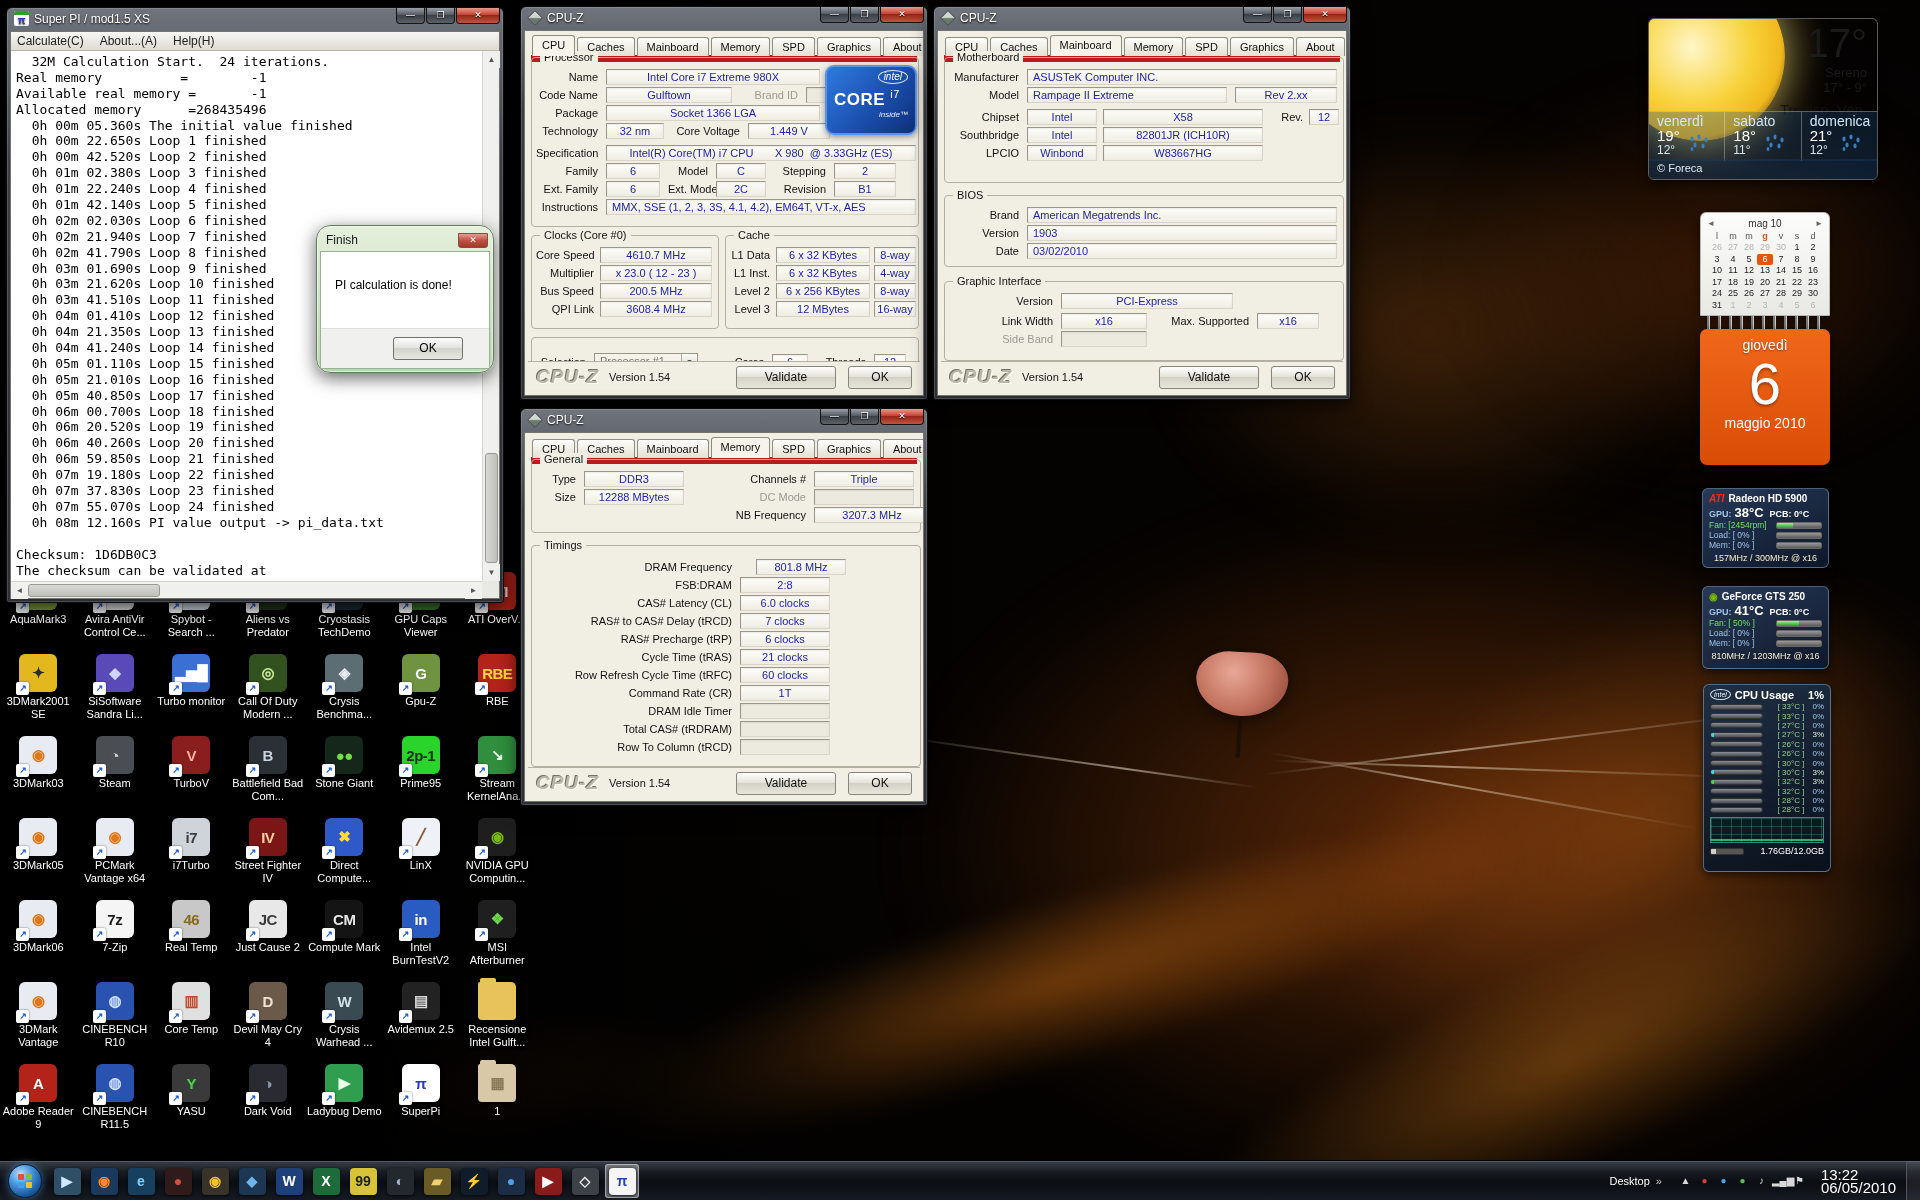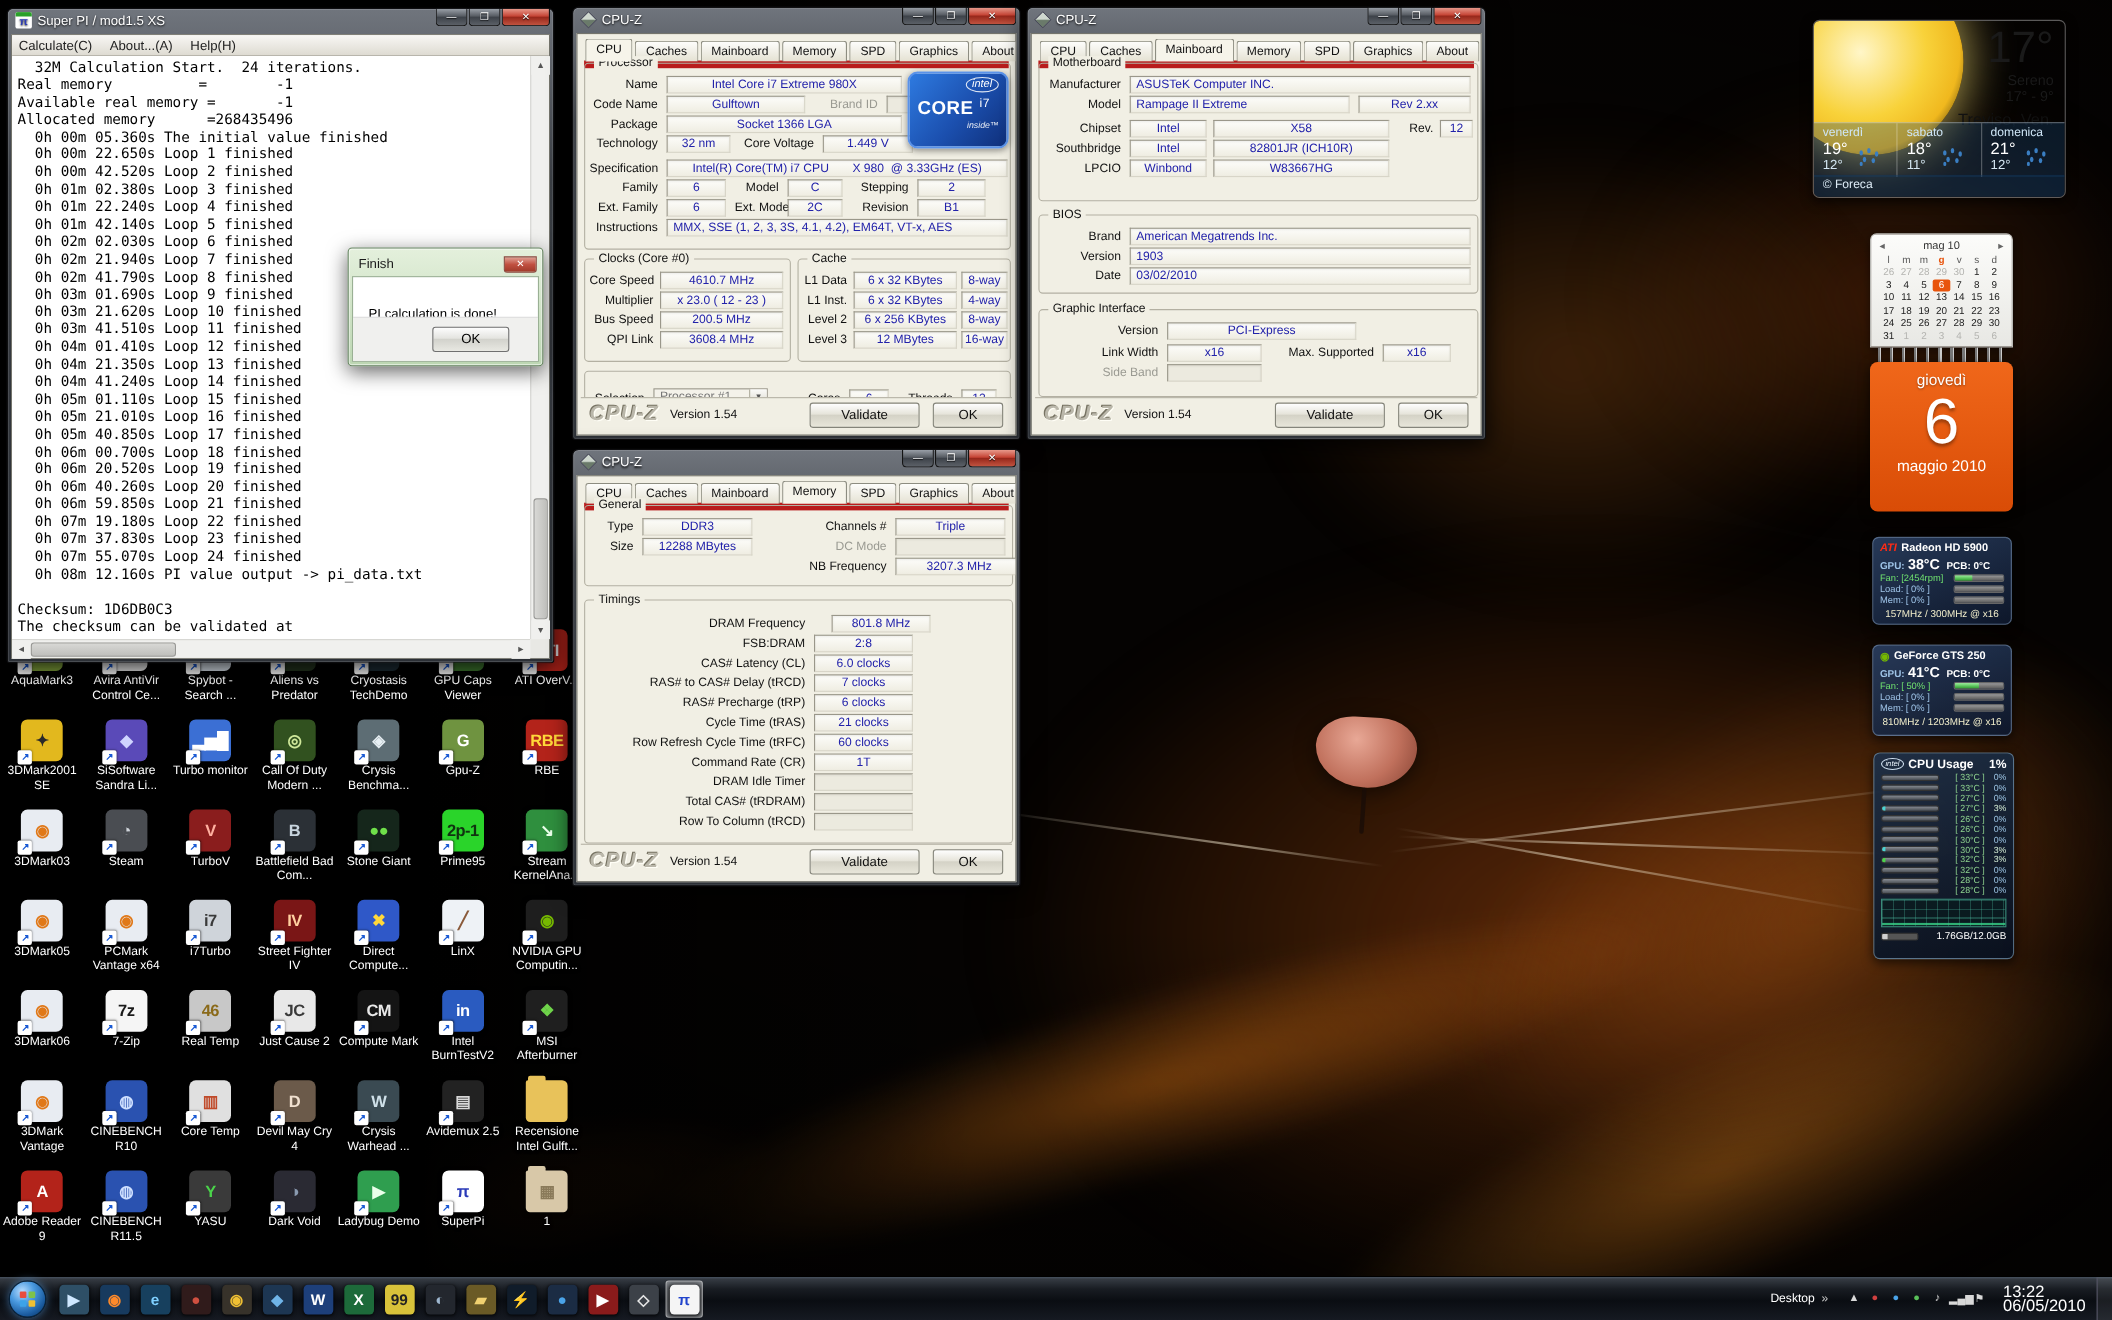--- a/index.html
+++ b/index.html
@@ -60,21 +60,21 @@
 .spi-line{height:15.9px;font-family:"DejaVu Sans Mono",monospace;font-size:13px;white-space:pre;color:#000}
 .vscroll{position:absolute;right:0;top:19px;bottom:17px;width:17px;background:#f0f0ee;border-left:1px solid #d4d4d0;display:flex;flex-direction:column}
 .hscroll{position:absolute;left:0;right:17px;bottom:0;height:17px;background:#f0f0ee;border-top:1px solid #d4d4d0;display:flex}
 .sb-btn{width:17px;height:17px;flex:none;background:#f0f0ee;color:#555;font-size:8px;line-height:17px;text-align:center}
 .sb-thumb-v{width:13px;margin:0 auto 1px;height:110px;background:linear-gradient(90deg,#d8d8d5,#bfbfbc);border:1px solid #979794;border-radius:3px;margin-top:auto}
 .sb-thumb-h{height:13px;margin:auto 0;width:132px;background:linear-gradient(#d8d8d5,#bfbfbc);border:1px solid #979794;border-radius:3px}
 .sb-fill{flex:1}
 .sb-corner{position:absolute;right:0;bottom:0;width:17px;height:17px;background:#e8e8e4}
 
 
-#finish-dlg{position:absolute;left:316px;top:225px;width:178px;height:108px;z-index:40;border-radius:4px;
+#finish-dlg{position:absolute;left:316px;top:225px;width:178px;height:148px;z-index:40;border-radius:14px;
  background:linear-gradient(#e4f0dc,#bcd6b2);border:1px solid #5f7f5a;box-shadow:0 5px 18px rgba(0,0,0,.6),inset 0 0 0 1px rgba(255,255,255,.5);padding:3px}
 #finish-dlg .dlg-title{height:22px;font-size:12px;color:#1a1a1a;display:flex;align-items:center;padding:0 2px 0 6px}
 #finish-dlg .dlg-close{margin-left:auto;width:30px;height:15px;border-radius:0 0 3px 3px;border:1px solid #8a4a40;
  background:linear-gradient(#e0a094,#c05040 50%,#a03a2a);color:#fff;font-size:9px;line-height:13px;text-align:center}
 #finish-dlg .dlg-body{position:absolute;left:3px;right:3px;top:25px;bottom:3px;background:#fff;border:1px solid #9ab094}
 #finish-dlg .dlg-msg{padding:26px 0 0 14px;font-size:12px;color:#000}
 #finish-dlg .dlg-foot{position:absolute;left:0;right:0;bottom:0;height:40px;background:#f0f0ee;border-top:1px solid #dedede;display:flex;align-items:center;justify-content:flex-end}
 #finish-dlg .dlg-ok{width:70px;height:23px;margin-right:26px;border:1px solid #707070;border-radius:3px;
  background:linear-gradient(#fdfdfd,#e4e4e0 45%,#d2d2cc 50%,#e8e8e2);font-size:12px;text-align:center;line-height:21px}
 
@@ -119,21 +119,21 @@
  background:radial-gradient(circle at 45% 45%,#fff6c8 0%,#f8d23a 45%,#f0b81e 68%,rgba(240,190,40,.25) 86%,rgba(240,190,40,0) 100%);
  box-shadow:0 0 46px rgba(255,230,120,.8)}
 #weather .now{position:absolute;right:10px;top:2px;text-align:right;color:#1a1a1a}
 #weather .t-big{font-size:40px;line-height:44px}
 #weather .cond{font-size:13px;line-height:15px}
 #weather .range{font-size:13px;line-height:16px}
 #weather .loc{font-size:15px;line-height:20px;margin-top:4px;color:#111}
 #weather .days{position:absolute;left:0;right:0;top:92px;height:50px;background:rgba(25,75,125,.32);border-top:1px solid rgba(255,255,255,.3);display:flex}
 #weather .wday{flex:1;padding:3px 0 0 8px;border-left:1px solid rgba(255,255,255,.3)}
 #weather .wday:first-child{border-left:none}
-#weather .wday-name{font-size:11px;color:#cfe6f7;line-height:13px}
+#weather .wday-name{font-size:14px;color:#cfe6f7;line-height:13px}
 #weather .wday-row{display:flex;align-items:center}
 #weather .wday-hi{font-size:15px;color:#fff;line-height:16px}
 #weather .wday-lo{font-size:12px;color:#d4e6f2;line-height:13px}
 #weather .rain{margin-left:8px}
 #weather .credit{position:absolute;left:0;right:0;bottom:0;height:20px;background:rgba(15,55,95,.5);color:#dceaf5;font-size:11px;padding:3px 0 0 8px}
 
 #calendar{left:1700px;top:212px;width:130px;height:262px;z-index:8;box-shadow:none}
 #cal-paper{background:linear-gradient(#fcfcfa,#e8e8e4);border-radius:6px 6px 0 0;border:1px solid #b8b8b4;padding:3px 6px 4px;box-shadow:0 2px 8px rgba(0,0,0,.5)}
 .cal-head{display:flex;align-items:center;font-size:10px;color:#333;height:14px}
 .cal-arrow{width:14px;color:#666;font-size:8px}

